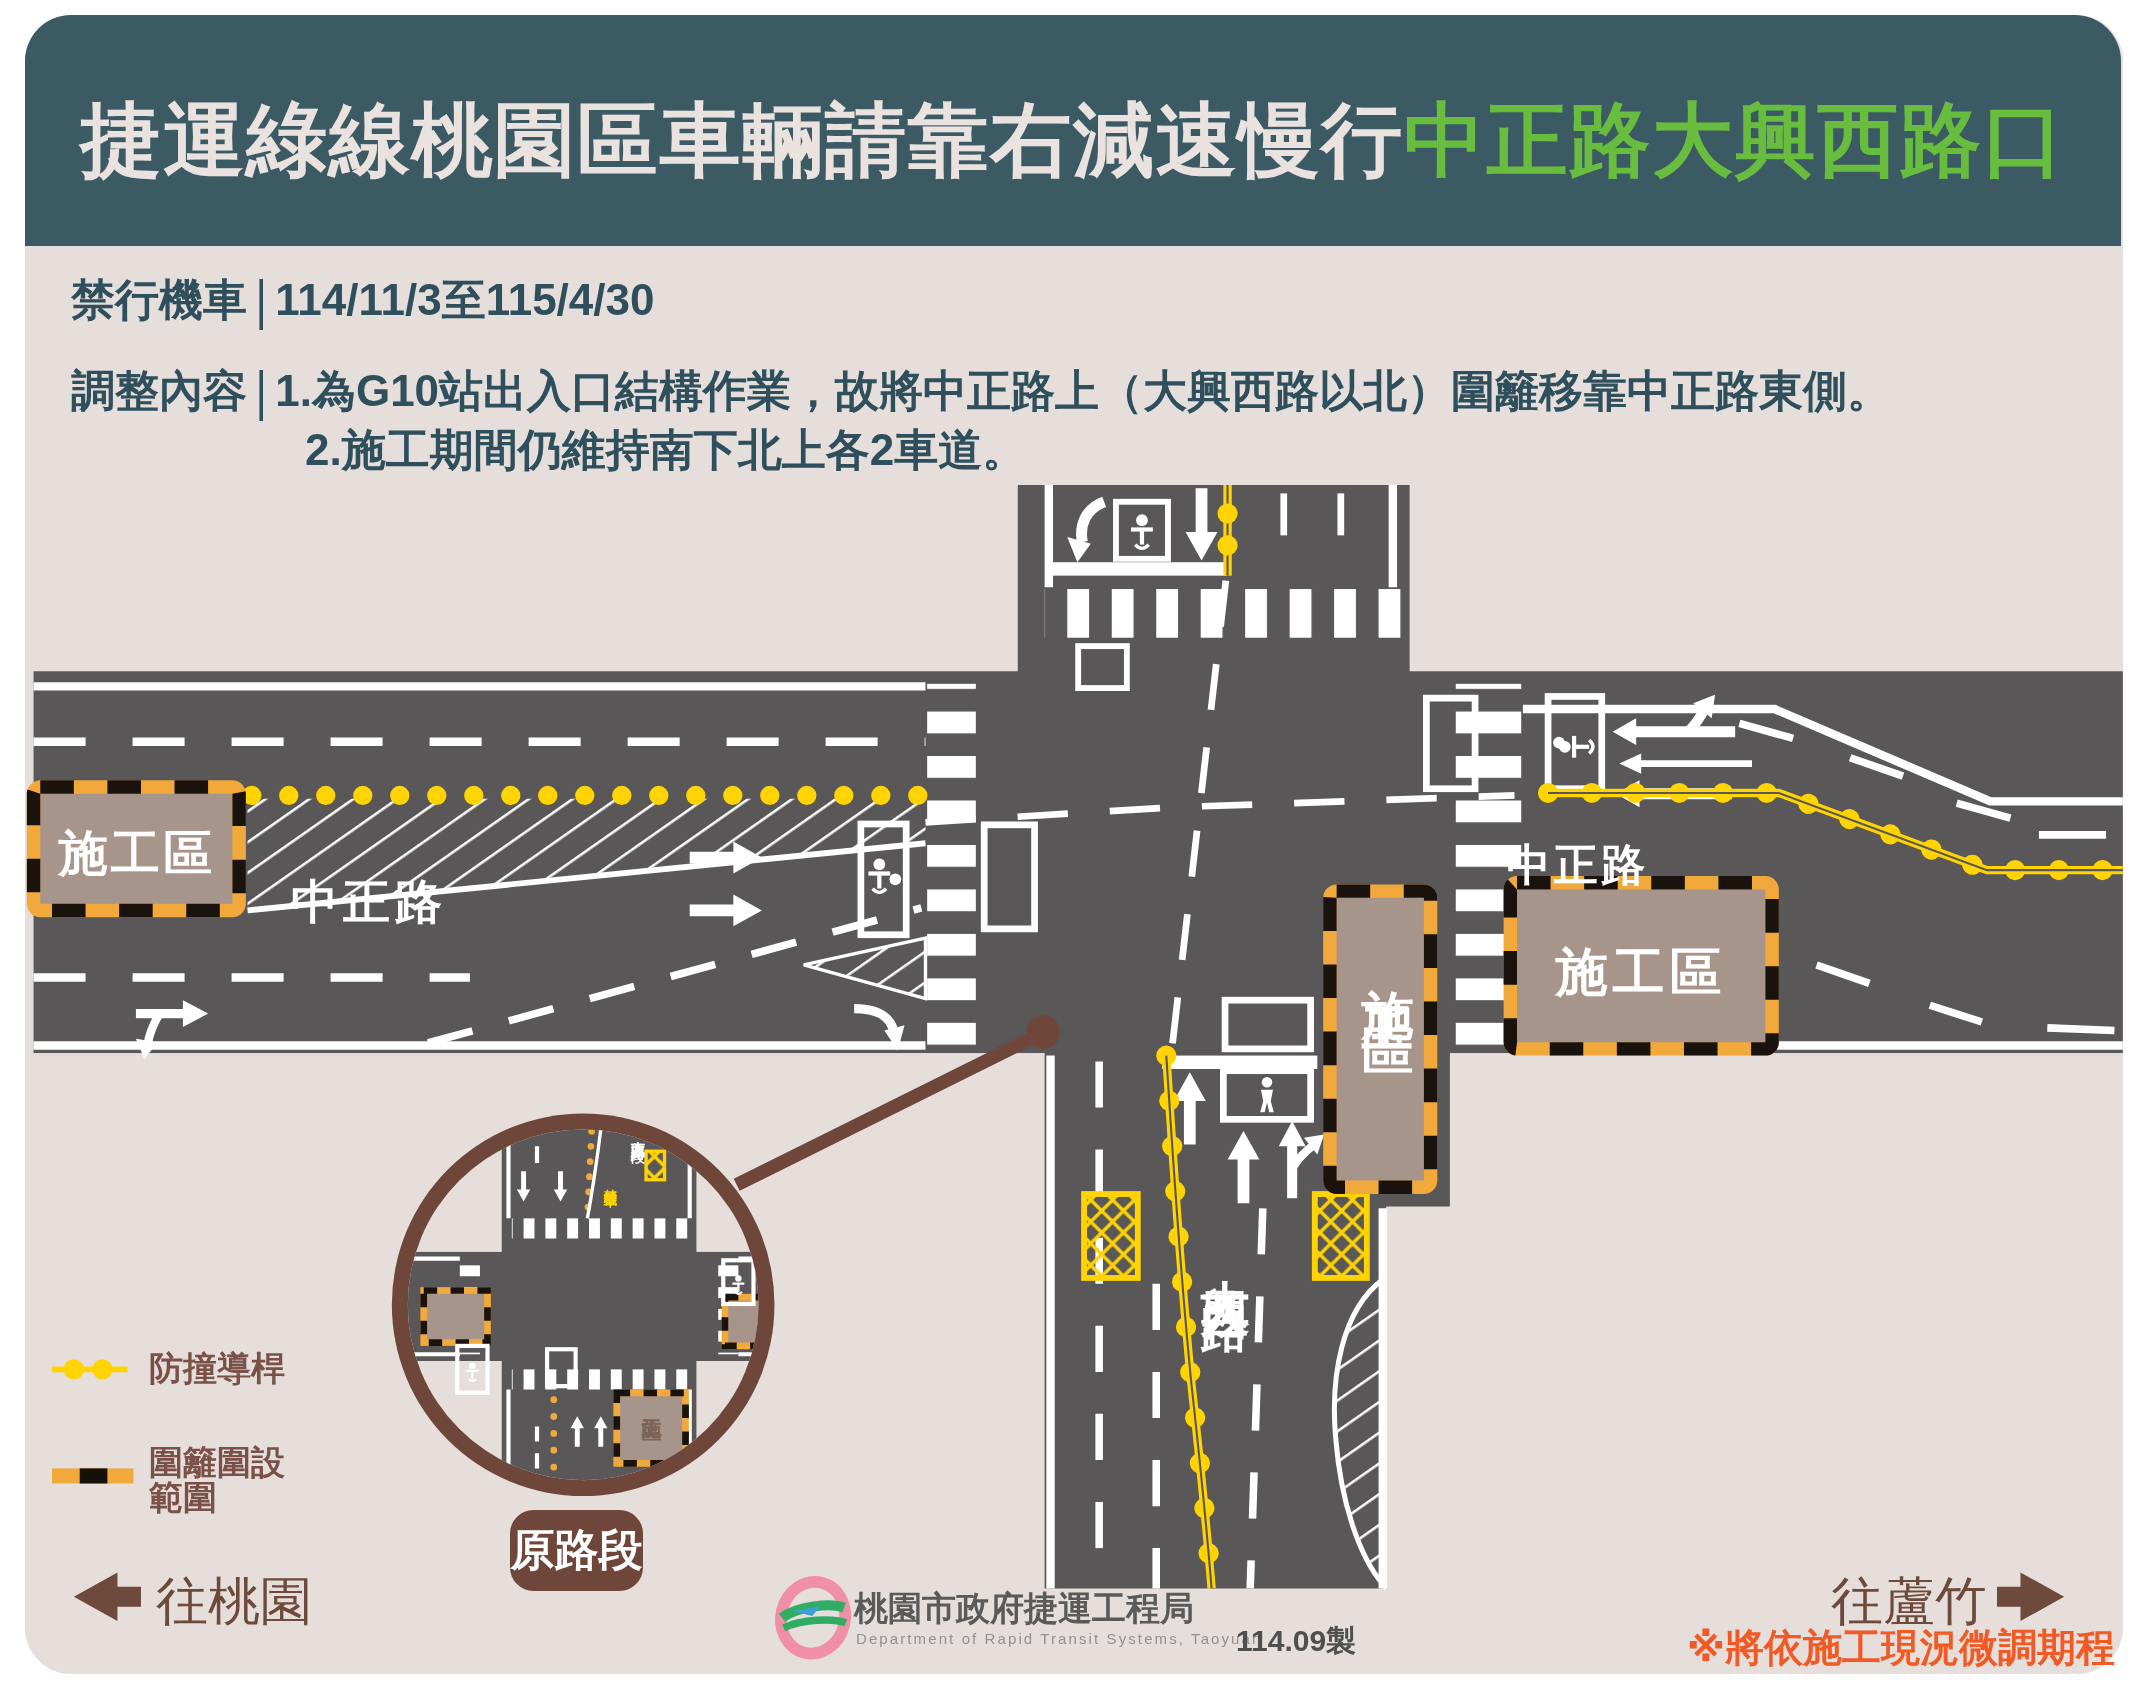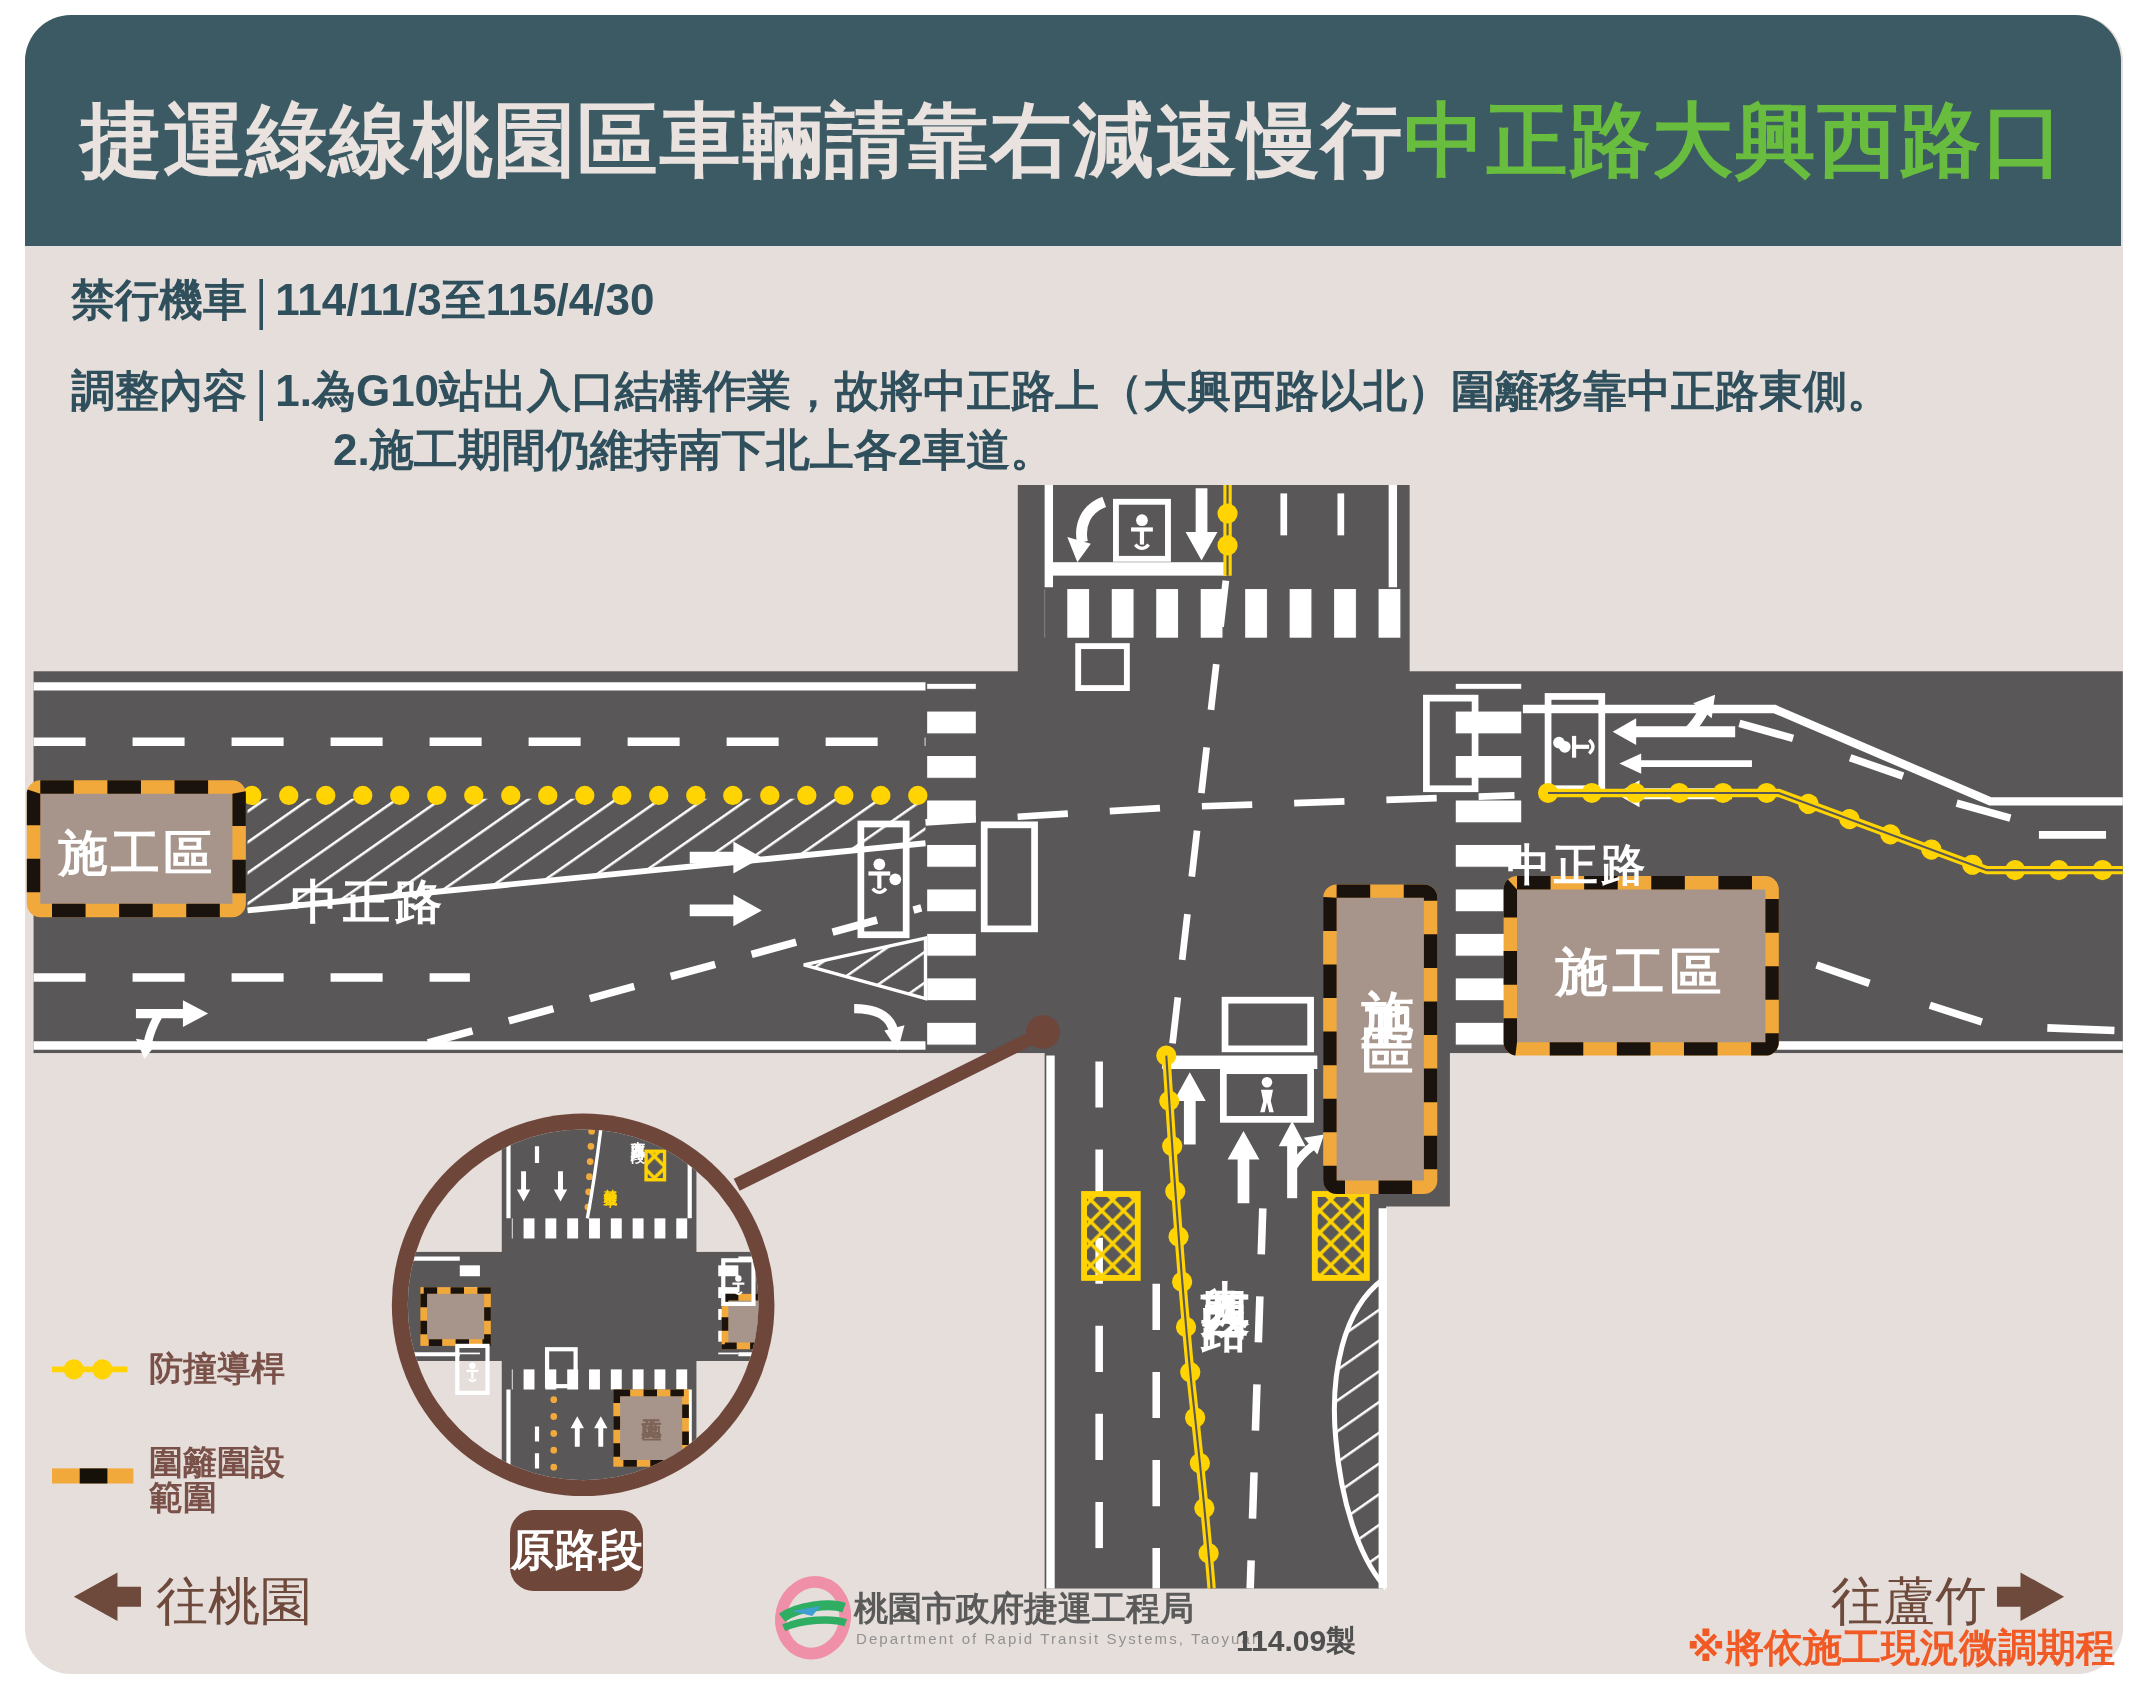--- a/index.html
+++ b/index.html
@@ -36,21 +36,21 @@
       <span class="t">車輛請靠右減速慢行</span>
       <span class="t hi">中正路大興西路口</span>
   </div>
 
   <div class="abs notice" style="left:71px;top:271px;">
     <span>禁行機車</span><span class="sep">|</span><span>114/11/3至115/4/30</span>
   </div>
   <div class="abs notice" style="left:71px;top:362px;">
     <span>調整內容</span><span class="sep">|</span><span>1.為G10站出入口結構作業，故將中正路上（大興西路以北）圍籬移靠中正路東側。</span>
   </div>
-  <div class="abs notice" style="left:305px;top:421px;margin-left:28px;">
+  <div class="abs notice" style="left:305px;top:421px;">
     <span>2.施工期間仍維持南下北上各2車道。</span>
   </div>
 
   <svg class="abs" style="left:0;top:0;" width="2148" height="1700" viewBox="0 0 2560 2026">
     <defs>
       <pattern id="barsV" width="53" height="60" patternUnits="userSpaceOnUse">
         <rect x="0" y="0" width="26" height="60" fill="#ffffff"></rect>
       </pattern>
       <pattern id="barsH" width="90" height="53" patternUnits="userSpaceOnUse">
         <rect x="0" y="0" width="90" height="26" fill="#ffffff"></rect>

